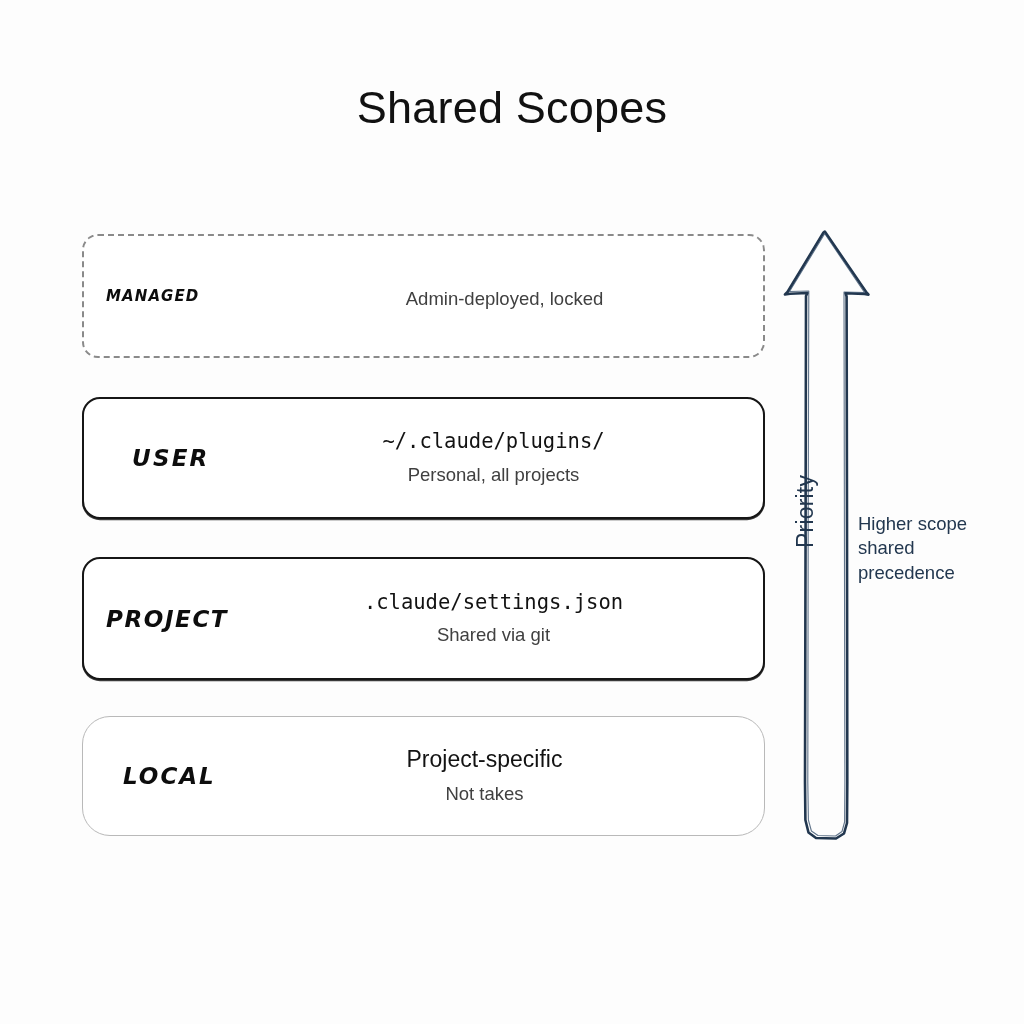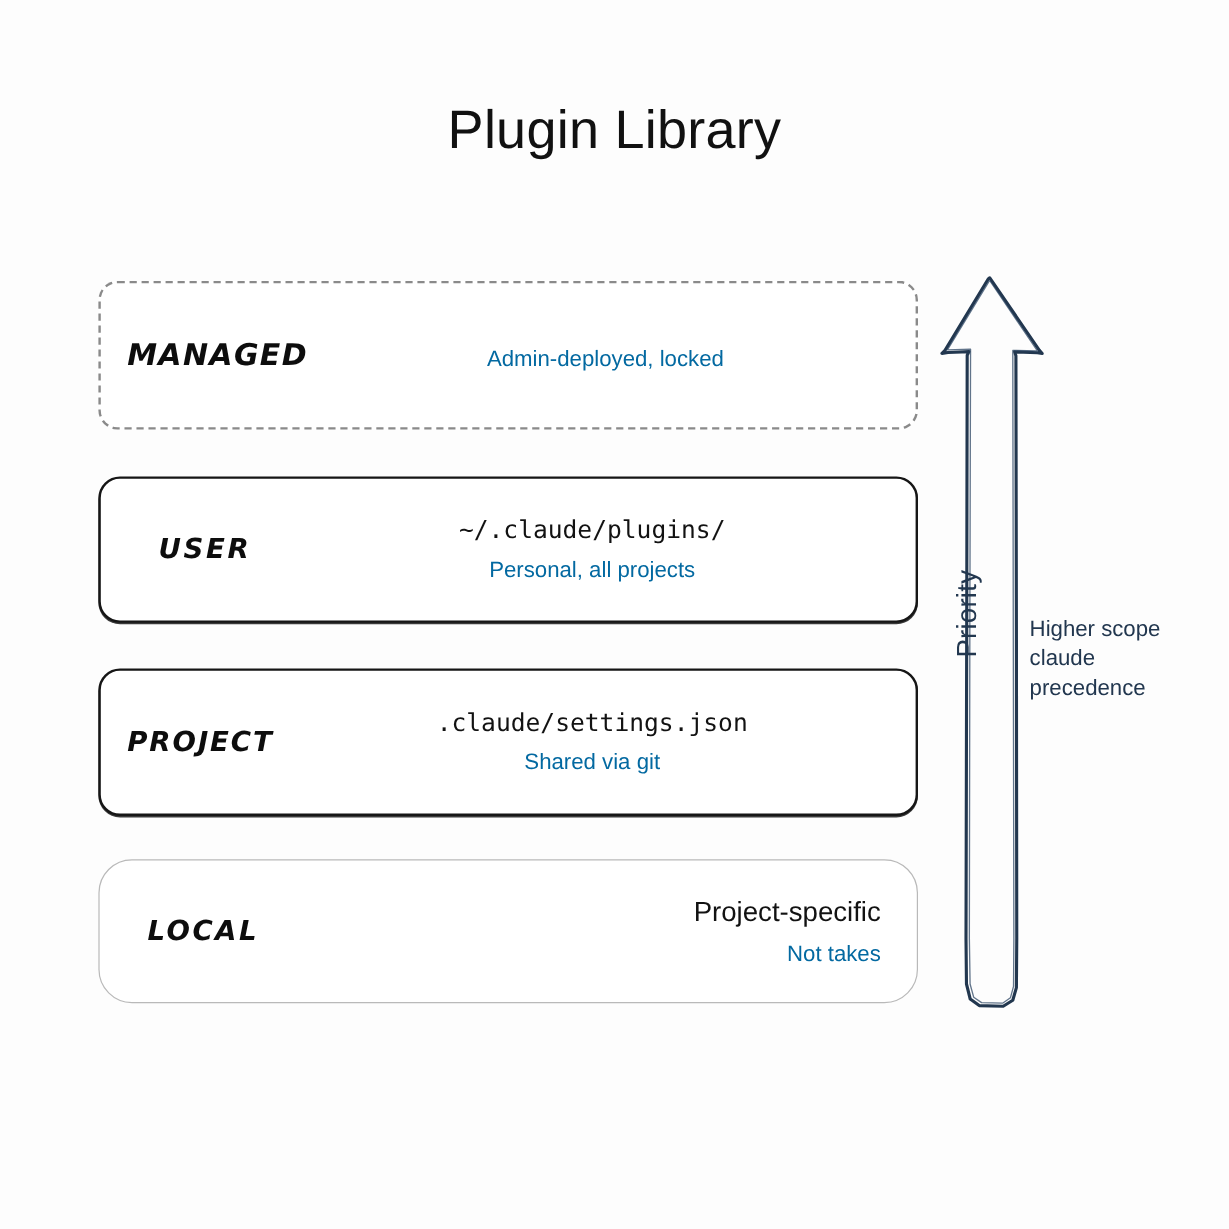--- a/index.html
+++ b/index.html
@@ -72,21 +72,21 @@
     top: 50%;
     transform: translateY(-50%);
     font-family: "DejaVu Sans", sans-serif;
     font-size: 24px;
     font-weight: 700;
     font-style: italic;
     letter-spacing: 1.4px;
     color: #0d0d0d;
     white-space: nowrap;
   }
-  #row-managed .scope-name { font-size: 25px; letter-spacing: 1.1px; }
+  #row-managed .scope-name { font-size: 15px; letter-spacing: 1.1px; }
   #row-user    .scope-name { left: 48px; font-size: 23px; letter-spacing: 2.2px; }
   #row-project .scope-name { left: 22px; font-size: 23px; letter-spacing: 1.6px; }
   #row-local   .scope-name { left: 40px; font-size: 23px; letter-spacing: 2.0px; }
 
   
   .scope-text {
     position: absolute;
     left: 152px;
     right: 12px;
     top: 50%;
@@ -100,27 +100,27 @@
     line-height: 1.35;
     white-space: nowrap;
   }
   .scope-path.sans {
     font-family: "Liberation Sans", sans-serif;
     font-size: 23px;
   }
   .scope-desc {
     font-family: "Liberation Sans", sans-serif;
     font-size: 18.5px;
-    color: #0369a1;
+    color: #404040;
     line-height: 1.35;
     margin-top: 7px;
   }
   #row-managed .scope-path { font-size: 20px; }
   #row-managed .scope-text { left: 168px; right: 6px; }
-  #row-local   .scope-text { left: 152px; right: 30px; text-align: right; }
+  #row-local   .scope-text { left: 152px; right: 30px; }
 
   
   #arrow-wrap {
     position: absolute;
     left: 778px;
     top: 222px;
     width: 100px;
     height: 628px;
   }
   #arrow-wrap svg { display: block; overflow: visible; }
@@ -149,21 +149,21 @@
     font-size: 18.5px;
     line-height: 1.32;
     color: #22374f;
   }
 </style>
 </head>
 <body>
 
 <div id="canvas">
 
-  <div id="title">Plugin Library</div>
+  <div id="title">Shared Scopes</div>
 
   <div class="scope-row brd-dashed" id="row-managed">
     <div class="row-inner">
       <div class="scope-name">MANAGED</div>
       <div class="scope-text">
         <div class="scope-desc">Admin-deployed, locked</div>
       </div>
     </div>
   </div>
 
@@ -206,17 +206,17 @@
       <path d="M46.2 12.5 L11.5 69.5 L30.8 69.0 L30.2 300 L29.8 560 L30.4 598
                L33.4 609.0 L40.0 613.5 L57.5 614.0 L64.0 609.5 L66.6 600.0
                L66.9 560 L66.4 300 L66.0 70.0 L86.5 70.5 L47.0 12.0 Z" stroke="#2c4663" stroke-width="1.1" stroke-linejoin="round" fill="none" opacity="0.75"></path>
     </svg>
   </div>
 
   <div id="priority-label">Priority</div>
 
   <div id="precedence-label">
     <div>Higher scope</div>
-    <div>claude</div>
+    <div>shared</div>
     <div>precedence</div>
   </div>
 
 </div>
 
 </body></html>

